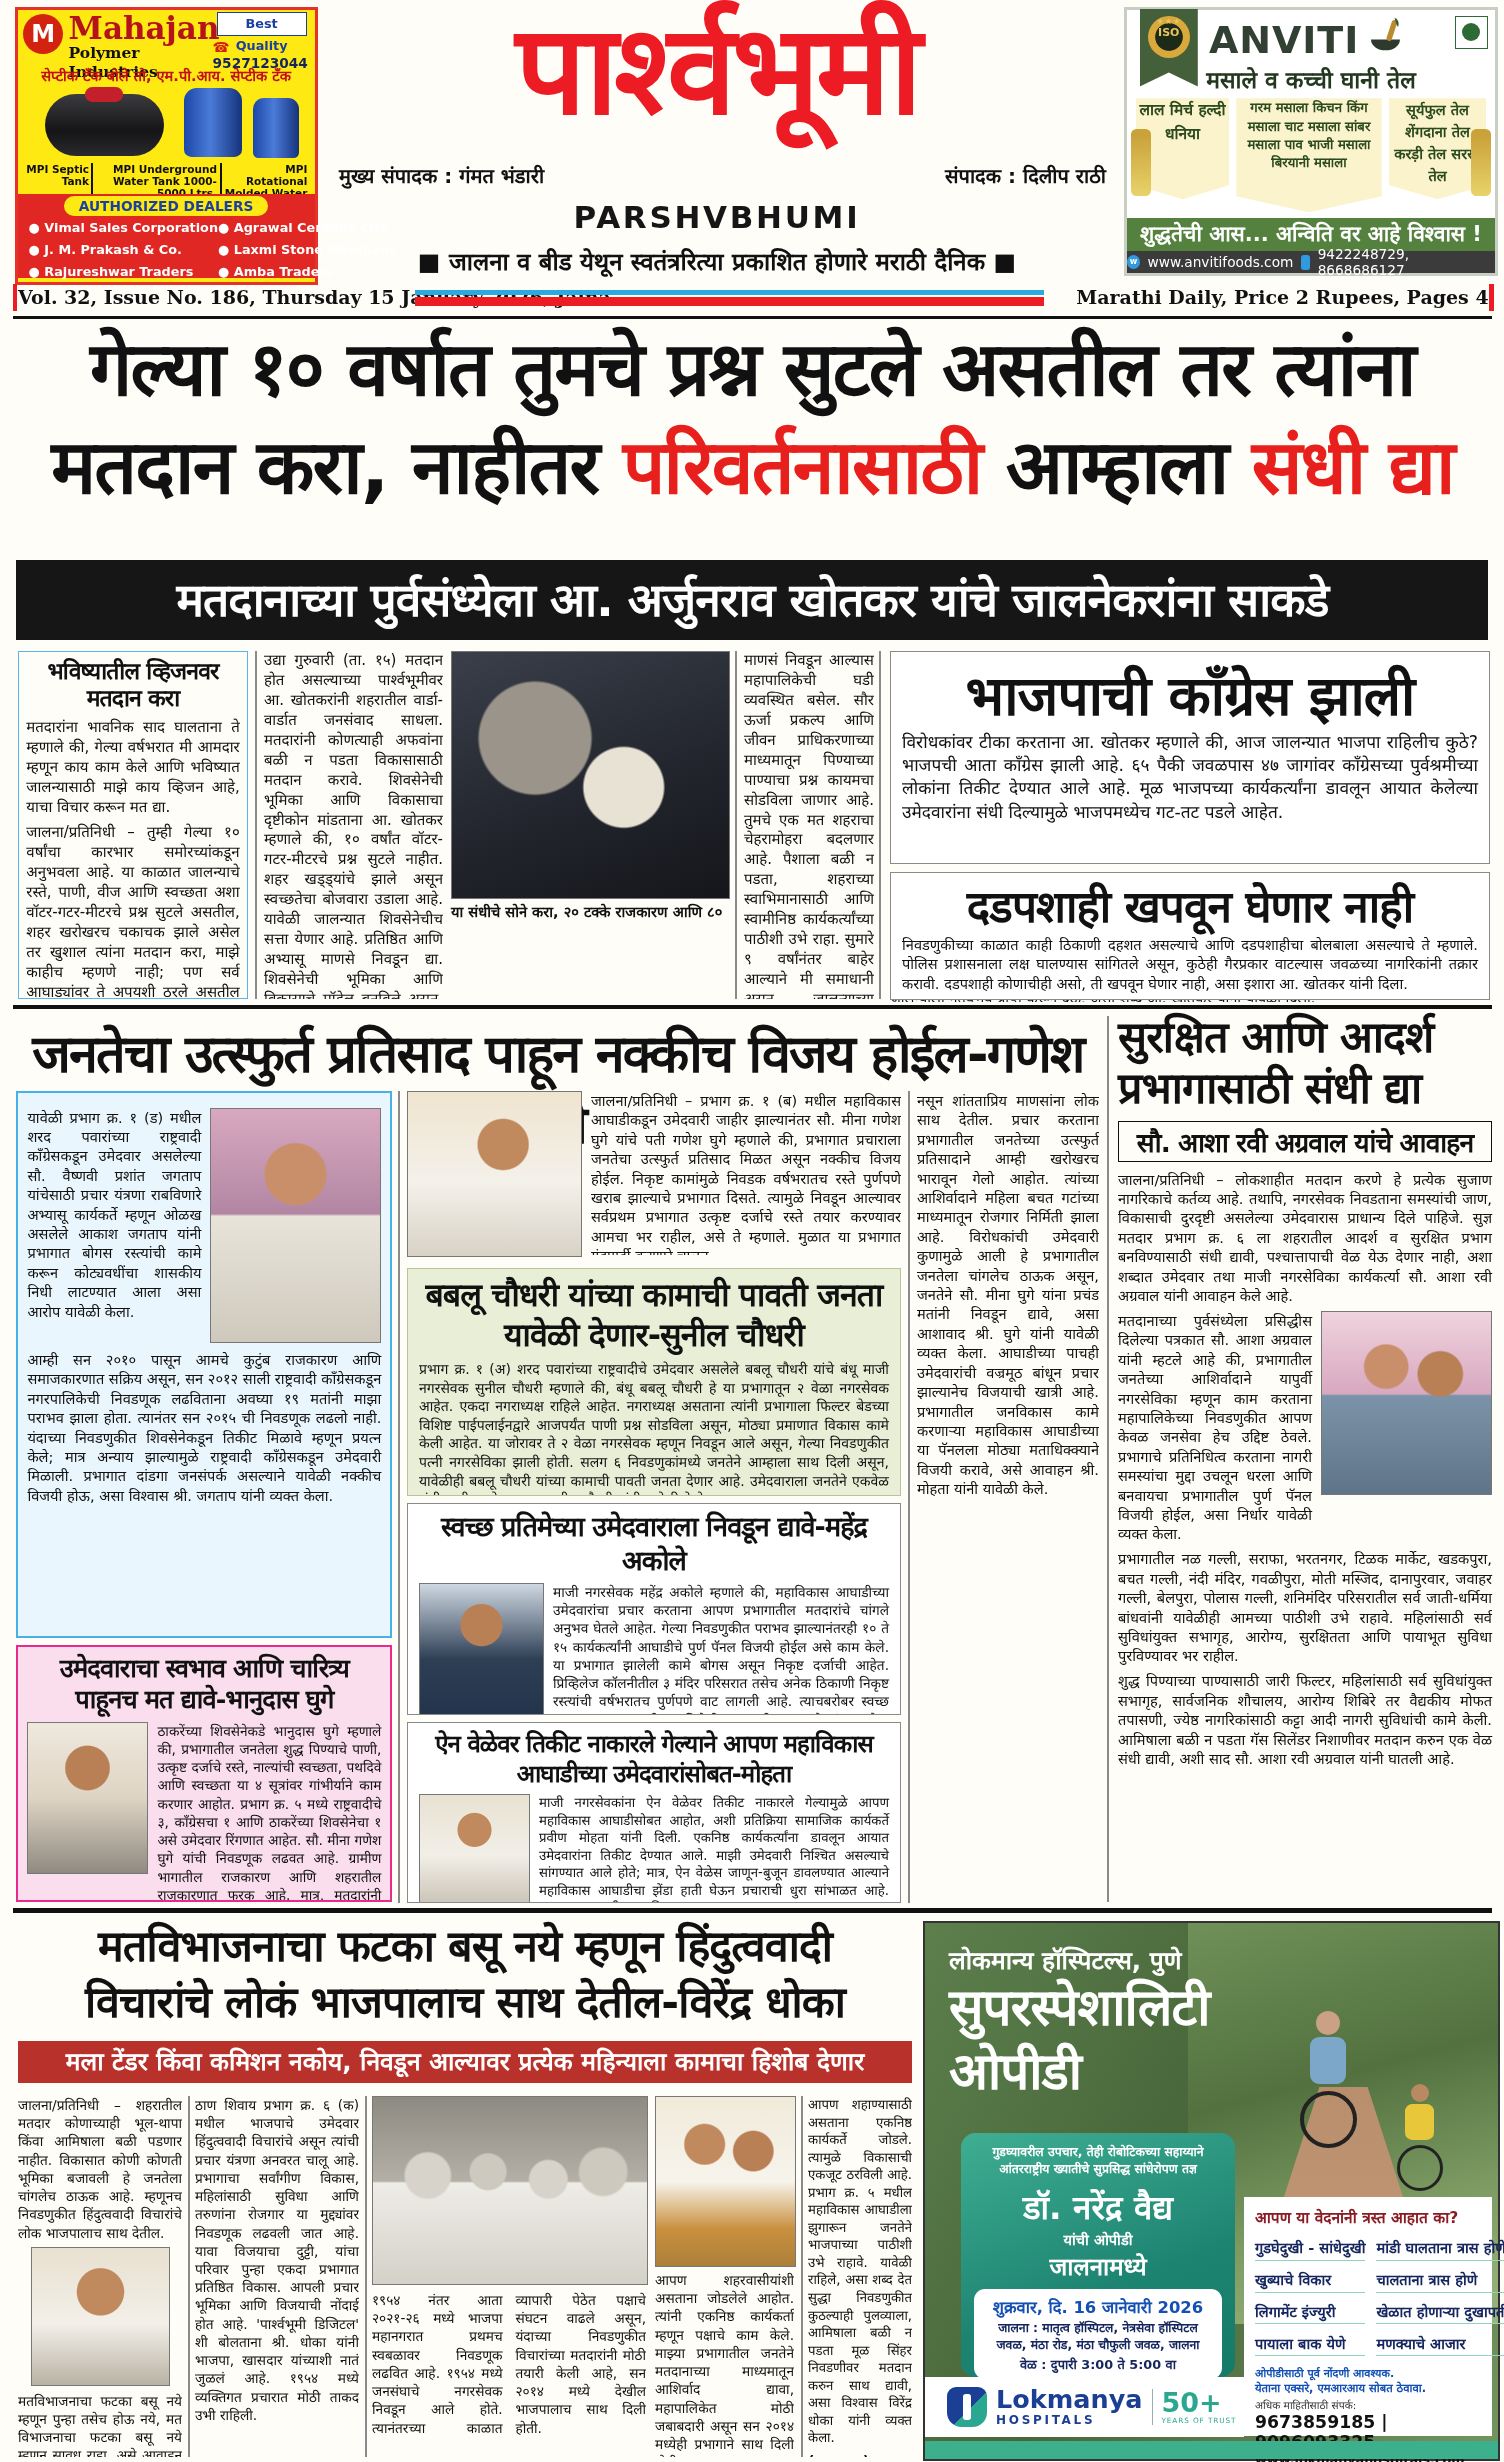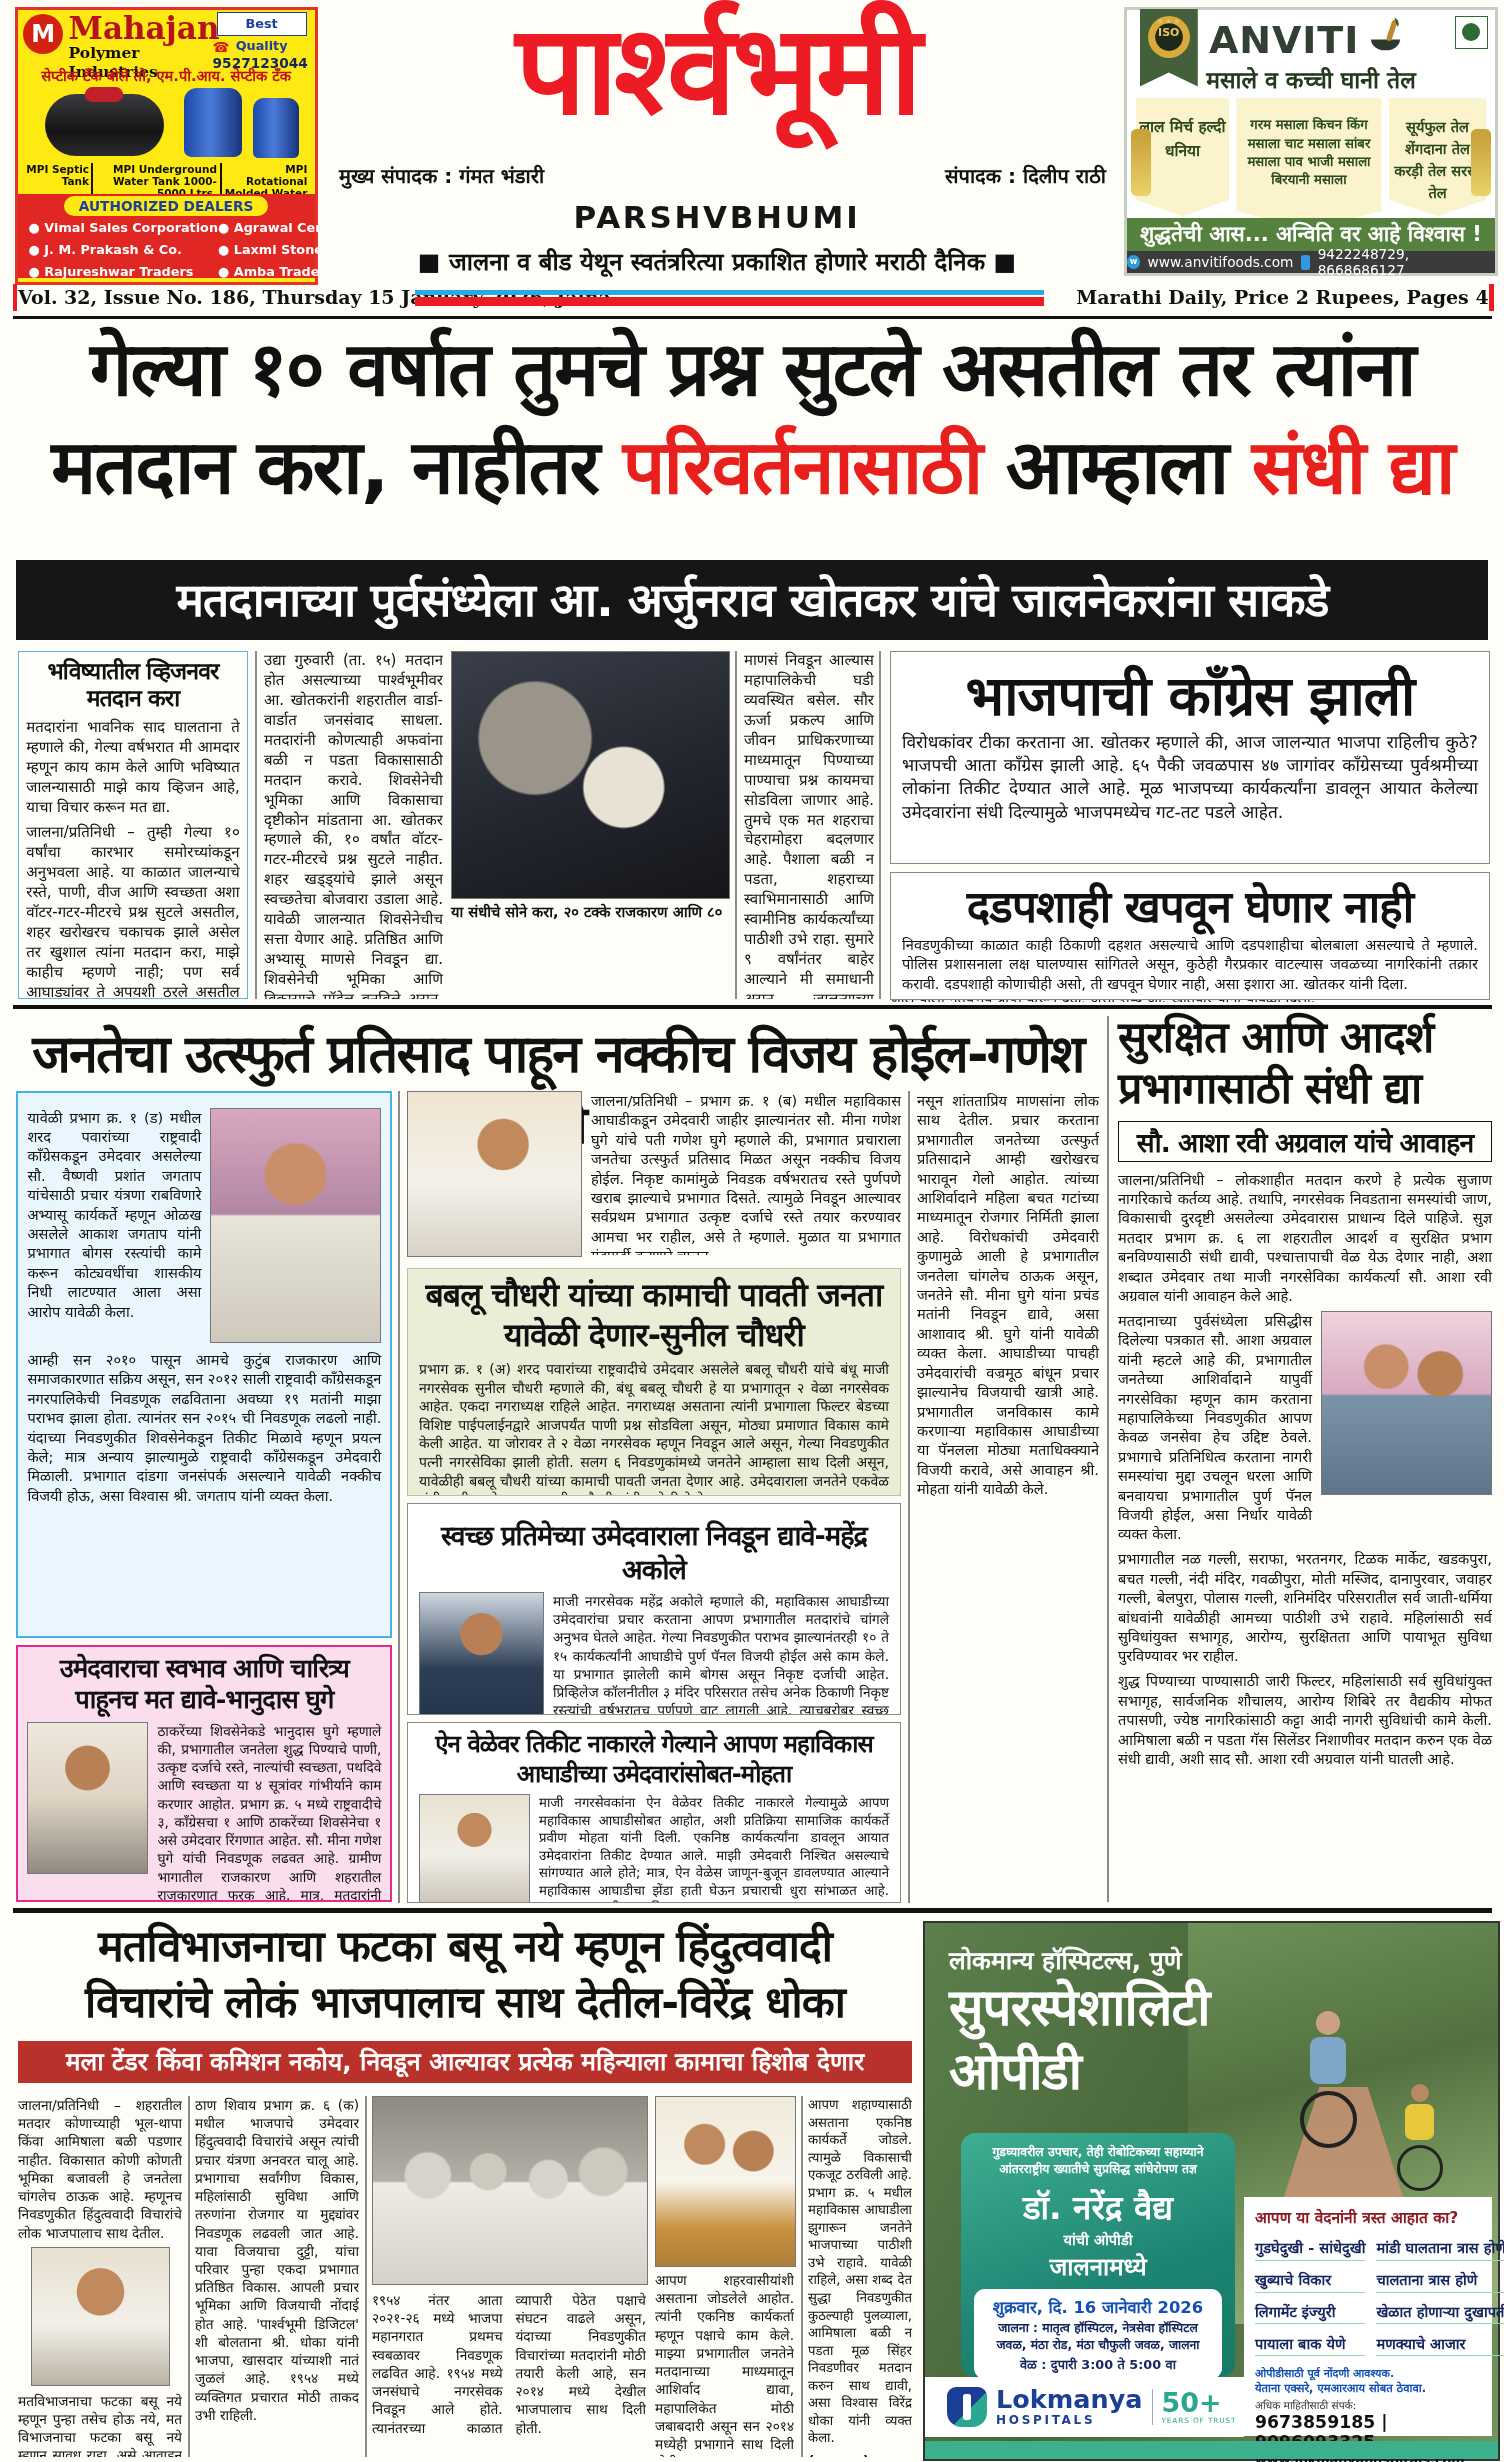--- a/index.html
+++ b/index.html
@@ -15,21 +15,21 @@
   .cap{font-size:14.6px;font-weight:bold;line-height:1.25;}
   .boxhead{font-weight:800;letter-spacing:-0.9px;}
   
   #mahajan{background:#ffe913;border:3.6px solid #e63229;}
   .mj-pill{background:#ffe913;color:#1b3fa0;font-weight:800;border-radius:12.8px;padding:1.8px 14.6px;display:inline-block;}
   .mj-dealer{color:#fff;font-weight:bold;font-size:12.8px;line-height:1.7;white-space:nowrap;}
   .mj-dealer span.dot{color:#fff;margin-right:4.6px;}
   
   #anviti{background:#fff;border:3.6px solid #c9cec4;}
   .an-panel{background:#fbf3cb;color:#2c4a1f;font-weight:bold;text-align:center;
-            clip-path:polygon(0 0,100% 0,100% 86%,50% 100%,0 86%);padding-top:18px;}
+            clip-path:polygon(0 0,100% 0,100% 86%,50% 100%,0 86%);padding-top:1px;}
   
   #lok{border:2.7px solid #333;background:linear-gradient(120deg,#5d7f4c 0%,#47663a 45%,#74945f 100%);}
   .lk-item{font-size:14.6px;font-weight:bold;color:#15265e;border-bottom:1.8px solid #8fd4bb;padding-bottom:2.7px;margin-bottom:8.2px;white-space:nowrap;}
   
   .story-box{border:1.8px solid #8a8a8a;background:#fff;}
   .blue-box{border:2.7px solid #45b1e8;background:#eaf6fd;}
   .pink-box{border:2.7px solid #e92a8c;background:#fbdeee;}
   .green-box{background:#e9efd7;border:0.9px solid #b9c49a;}
 </style>
 </head>
@@ -190,21 +190,21 @@
         linear-gradient(180deg,#efe4cf 0%,#f4f1ea 55%,#d8d2c6 100%);"></div>
       <div class="bt" style="flex:1;font-size:14.6px;height:164px;overflow:hidden;">जालना/प्रतिनिधी – प्रभाग क्र. १ (ब) मधील महाविकास आघाडीकडून उमेदवारी जाहीर झाल्यानंतर सौ. मीना गणेश घुगे यांचे पती गणेश घुगे म्हणाले की, प्रभागात प्रचाराला जनतेचा उत्स्फुर्त प्रतिसाद मिळत असून नक्कीच विजय होईल. निकृष्ट कामांमुळे निवडक वर्षभरातच रस्ते पुर्णपणे खराब झाल्याचे प्रभागात दिसते. त्यामुळे निवडून आल्यावर सर्वप्रथम प्रभागात उत्कृष्ट दर्जाचे रस्ते तयार करण्यावर आमचा भर राहील, असे ते म्हणाले. मुळात या प्रभागात गुंडागर्दी करणारे चालत</div>
     </div>
   </div>
 
   <div class="abs green-box" style="left:407px;top:1268px;width:494px;height:228px;padding:5.5px 11px;box-sizing:border-box;overflow:hidden;">
     <div class="ctr boxhead" style="font-size:32px;line-height:1.25;">बबलू चौधरी यांच्या कामाची पावती जनता यावेळी देणार-सुनील चौधरी</div>
     <div class="bt" style="margin-top:5.5px;font-size:14px;">प्रभाग क्र. १ (अ) शरद पवारांच्या राष्ट्रवादीचे उमेदवार असलेले बबलू चौधरी यांचे बंधू माजी नगरसेवक सुनील चौधरी म्हणाले की, बंधू बबलू चौधरी हे या प्रभागातून २ वेळा नगरसेवक आहेत. एकदा नगराध्यक्ष राहिले आहेत. नगराध्यक्ष असताना त्यांनी प्रभागाला फिल्टर बेडच्या विशिष्ट पाईपलाईनद्वारे आजपर्यंत पाणी प्रश्न सोडविला असून, मोठ्या प्रमाणात विकास कामे केली आहेत. या जोरावर ते २ वेळा नगरसेवक म्हणून निवडून आले असून, गेल्या निवडणुकीत पत्नी नगरसेविका झाली होती. सलग ६ निवडणुकांमध्ये जनतेने आम्हाला साथ दिली असून, यावेळीही बबलू चौधरी यांच्या कामाची पावती जनता देणार आहे. उमेदवाराला जनतेने एकवेळ संधी द्यावी, असे आवाहन सुनील चौधरी यांनी यावेळी केले.</div>
   </div>
 
-  <div class="abs story-box" style="left:407px;top:1503px;width:494px;height:212px;padding:15px 11px;box-sizing:border-box;overflow:hidden;">
+  <div class="abs story-box" style="left:407px;top:1503px;width:494px;height:212px;padding:6px 11px;box-sizing:border-box;overflow:hidden;">
     <div class="ctr boxhead" style="font-size:27px;line-height:1.25;">स्वच्छ प्रतिमेच्या उमेदवाराला निवडून द्यावे-महेंद्र अकोले</div>
     <div style="display:flex;gap:9px;margin-top:5.5px;">
       <div class="ph" style="flex:0 0 123px;height:137px;background:
         radial-gradient(circle at 50% 30%, #b97f55 0 18%, transparent 19%),
         linear-gradient(180deg,#cfd8e2 0%,#2e3f55 55%,#22324a 100%);"></div>
       <div class="bt" style="flex:1;font-size:13.7px;">माजी नगरसेवक महेंद्र अकोले म्हणाले की, महाविकास आघाडीच्या उमेदवारांचा प्रचार करताना आपण प्रभागातील मतदारांचे चांगले अनुभव घेतले आहेत. गेल्या निवडणुकीत पराभव झाल्यानंतरही १० ते १५ कार्यकर्त्यांनी आघाडीचे पुर्ण पॅनल विजयी होईल असे काम केले. या प्रभागात झालेली कामे बोगस असून निकृष्ट दर्जाची आहेत. प्रिव्हिलेज कॉलनीतील ३ मंदिर परिसरात तसेच अनेक ठिकाणी निकृष्ट रस्त्यांची वर्षभरातच पुर्णपणे वाट लागली आहे. त्याचबरोबर स्वच्छ पाण्याच्या नावाखाली बसविलेली जलशुद्धीकरण यंत्रे बंद आहेत. त्यामुळे मतदारांनी जात-पात न पाहता स्वच्छ प्रतिमेच्या उमेदवारालाच निवडून द्यावे, असे आवाहन श्री. अकोले यांनी यावेळी केले.</div>
     </div>
   </div>
 
   <div class="abs story-box" style="left:407px;top:1722px;width:494px;height:181px;padding:5.5px 11px;box-sizing:border-box;overflow:hidden;">

